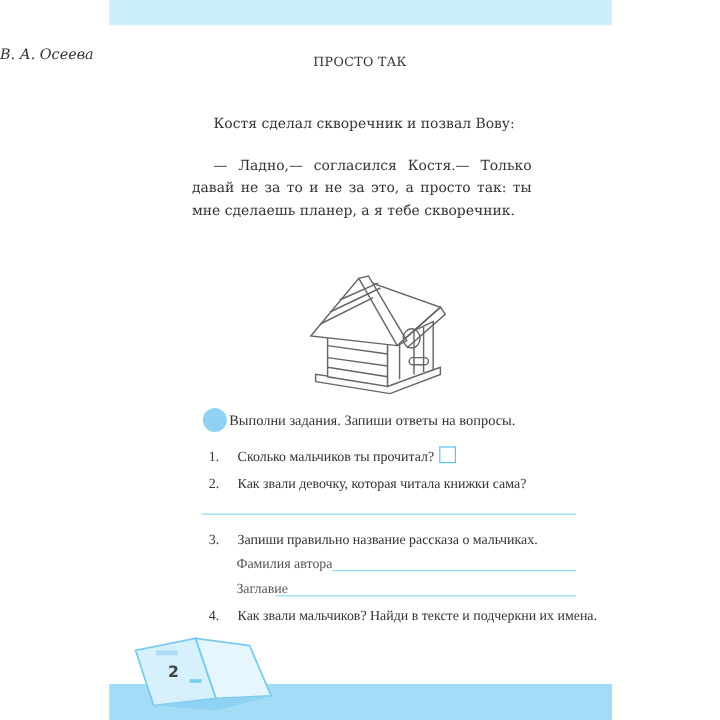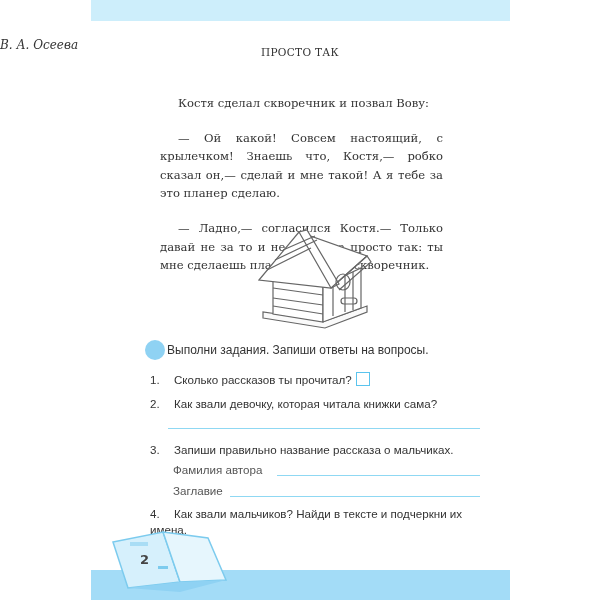--- a/index.html
+++ b/index.html
@@ -1,20 +1,20 @@
 <!DOCTYPE html>
 <html><head>
 <meta charset="utf-8">
 <style>
   html,body{margin:0;padding:0;background:#fff;}
   body{width:600px;height:600px;position:relative;overflow:hidden;}
   .top-bar{position:absolute;left:91px;top:0;width:419px;height:21px;background:#cdeefb;}
   .bottom-bar{position:absolute;left:91px;top:570px;width:419px;height:30px;background:#a3dcf7;}
   .serif{font-family:"DejaVu Serif","Liberation Serif",serif;color:#333;}
-  .sans{font-family:Liberation Sans, sans-serif;color:#333;}
+  .sans{font-family:Liberation Serif, serif;color:#333;margin-left:24px;}
   .author{position:absolute;left:0;width:600px;top:38px;text-align:left;font-style:italic;font-size:12px;}
   .title{position:absolute;left:0;width:600px;top:46px;text-align:center;font-size:10.5px;letter-spacing:0.3px;}
   .story{position:absolute;left:144px;top:78px;width:315px;font-size:11.6px;line-height:18.6px;text-align:justify;}
   .story p{margin:16px;}
   .story .ind{text-indent:18px;}
   .house{position:absolute;left:255px;top:228px;width:120px;height:105px;}
   .task-head{position:absolute;left:145px;top:340px;font-size:12px;display:flex;align-items:center;}
   .pencil{width:20px;height:20px;border-radius:50%;background:#8fd2f3;margin-right:2px;position:relative;}
   .q{position:absolute;font-size:11.6px;}
   .q .num{display:inline-block;width:24px;}
@@ -26,21 +26,20 @@
 </head>
 <body>
 
 <div class="top-bar"></div>
 
 <div class="author serif">В. А. Осеева</div>
 <div class="title serif">ПРОСТО ТАК</div>
 
 <div class="story serif">
   <p class="ind">Костя сделал скворечник и позвал Вову:</p>
-  <p class="ind">— Ой какой! Совсем настоящий, с крылечком! Знаешь что, Костя,— робко сказал он,— сделай и мне такой! А я тебе за это планер сделаю.</p>
   <p class="ind">— Ладно,— согласился Костя.— Только давай не за то и не за это, а просто так: ты мне сделаешь планер, а я тебе скворечник.</p>
 </div>
 
 <svg class="house" viewBox="0 0 120 105" fill="none" stroke="#666" stroke-width="1.2">
   <path d="M8 90 L70 100 L112 84 L112 78 L70 93 L8 84 Z" fill="#fafafa"></path>
   <path d="M18 50 L18 86 L68 94 L68 58 Z" fill="#fff"></path>
   <path d="M68 58 L68 94 L106 80 L106 40 Z" fill="#fff"></path>
   <path d="M18 60 L68 67 M18 70 L68 77 M18 78 L68 86"></path>
   <path d="M78 54 L78 88 M90 48 L90 84 M98 44 L98 82"></path>
   <path d="M4 52 L44 4 L112 28 L76 60 Z" fill="#fff"></path>
@@ -50,21 +49,21 @@
   <ellipse cx="88" cy="54" rx="7" ry="8"></ellipse>
   <rect x="86" y="70" width="16" height="6" rx="3"></rect>
 </svg>
 
 <div class="task-head sans">
   <span class="pencil"></span>
   <span>Выполни задания. Запиши ответы на вопросы.</span>
 </div>
 
 <div class="q sans" style="left:150px;top:372px;">
-  <span class="num">1.</span><span>Сколько рассказов ты прочитал?</span><span class="box"></span>
+  <span class="num">1.</span><span>Сколько мальчиков ты прочитал?</span><span class="box"></span>
 </div>
 <div class="q sans" style="left:150px;top:397px;">
   <span class="num">2.</span><span>Как звали девочку, которая читала книжки сама?</span>
 </div>
 <div class="line" style="left:168px;top:428px;width:312px;"></div>
 
 <div class="q sans" style="left:150px;top:443px;">
   <span class="num">3.</span><span>Запиши правильно название рассказа о мальчиках.</span>
 </div>
 <div class="field sans" style="left:173px;top:463px;">Фамилия автора</div>

